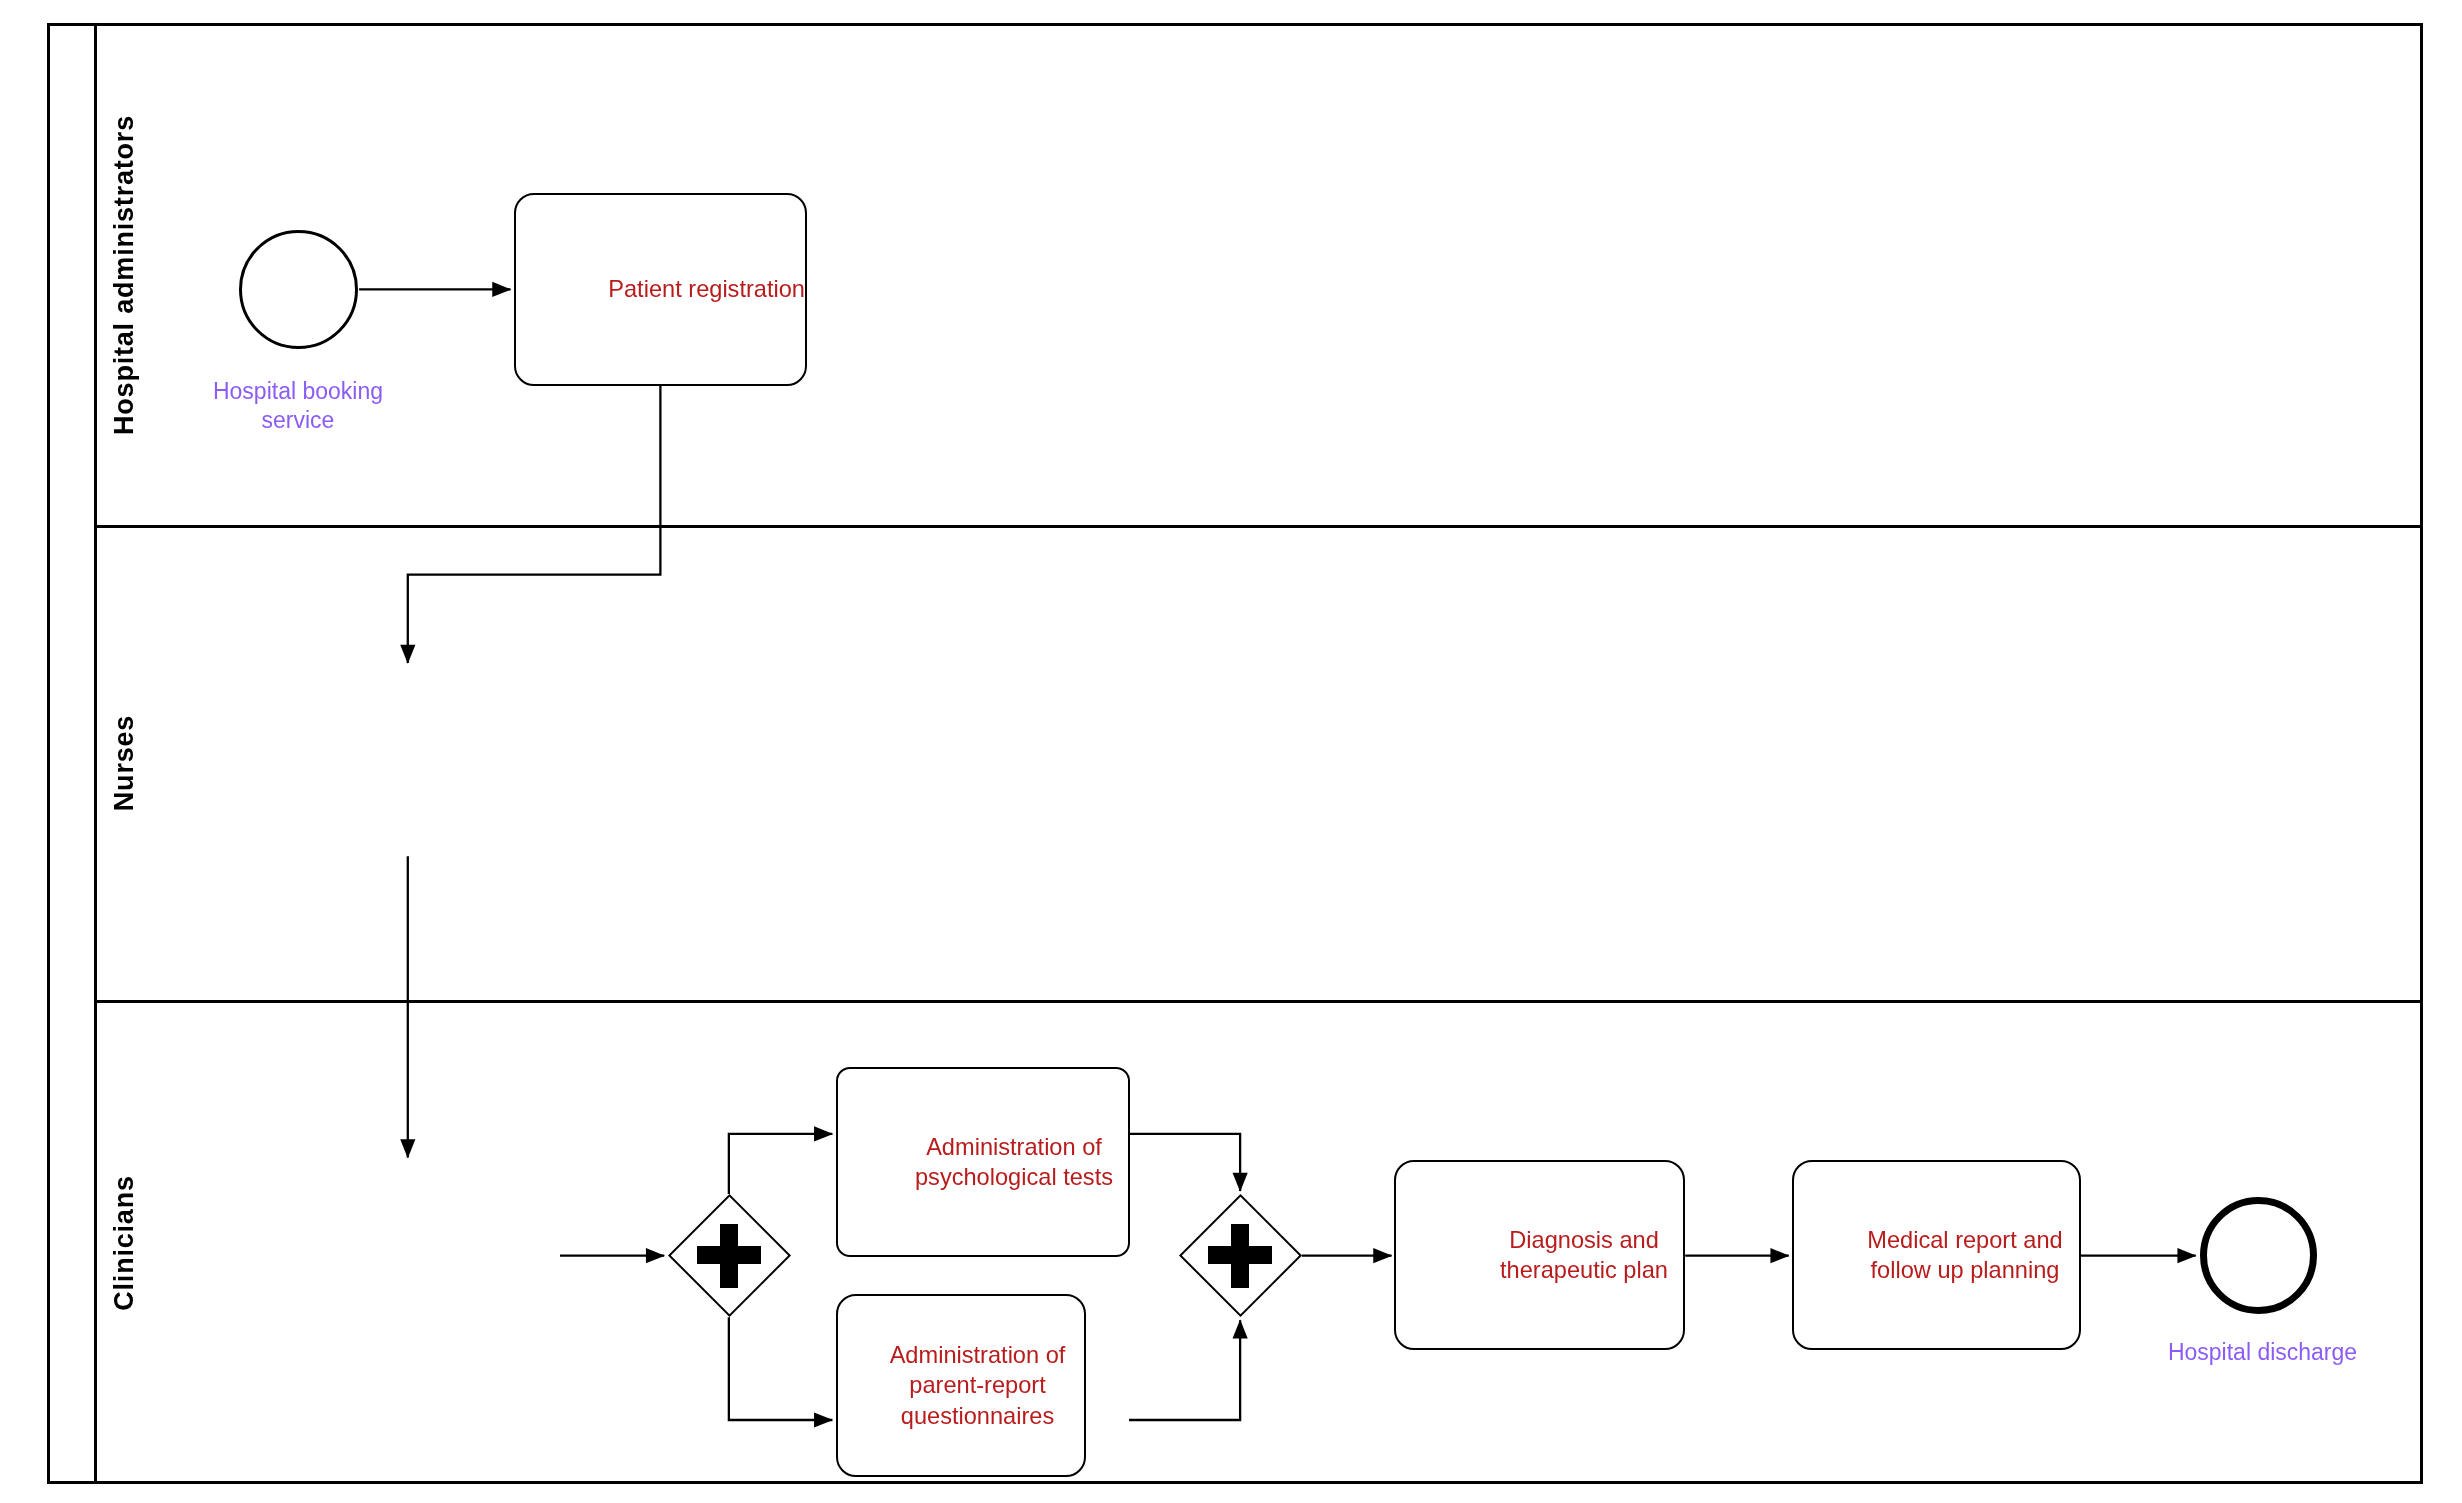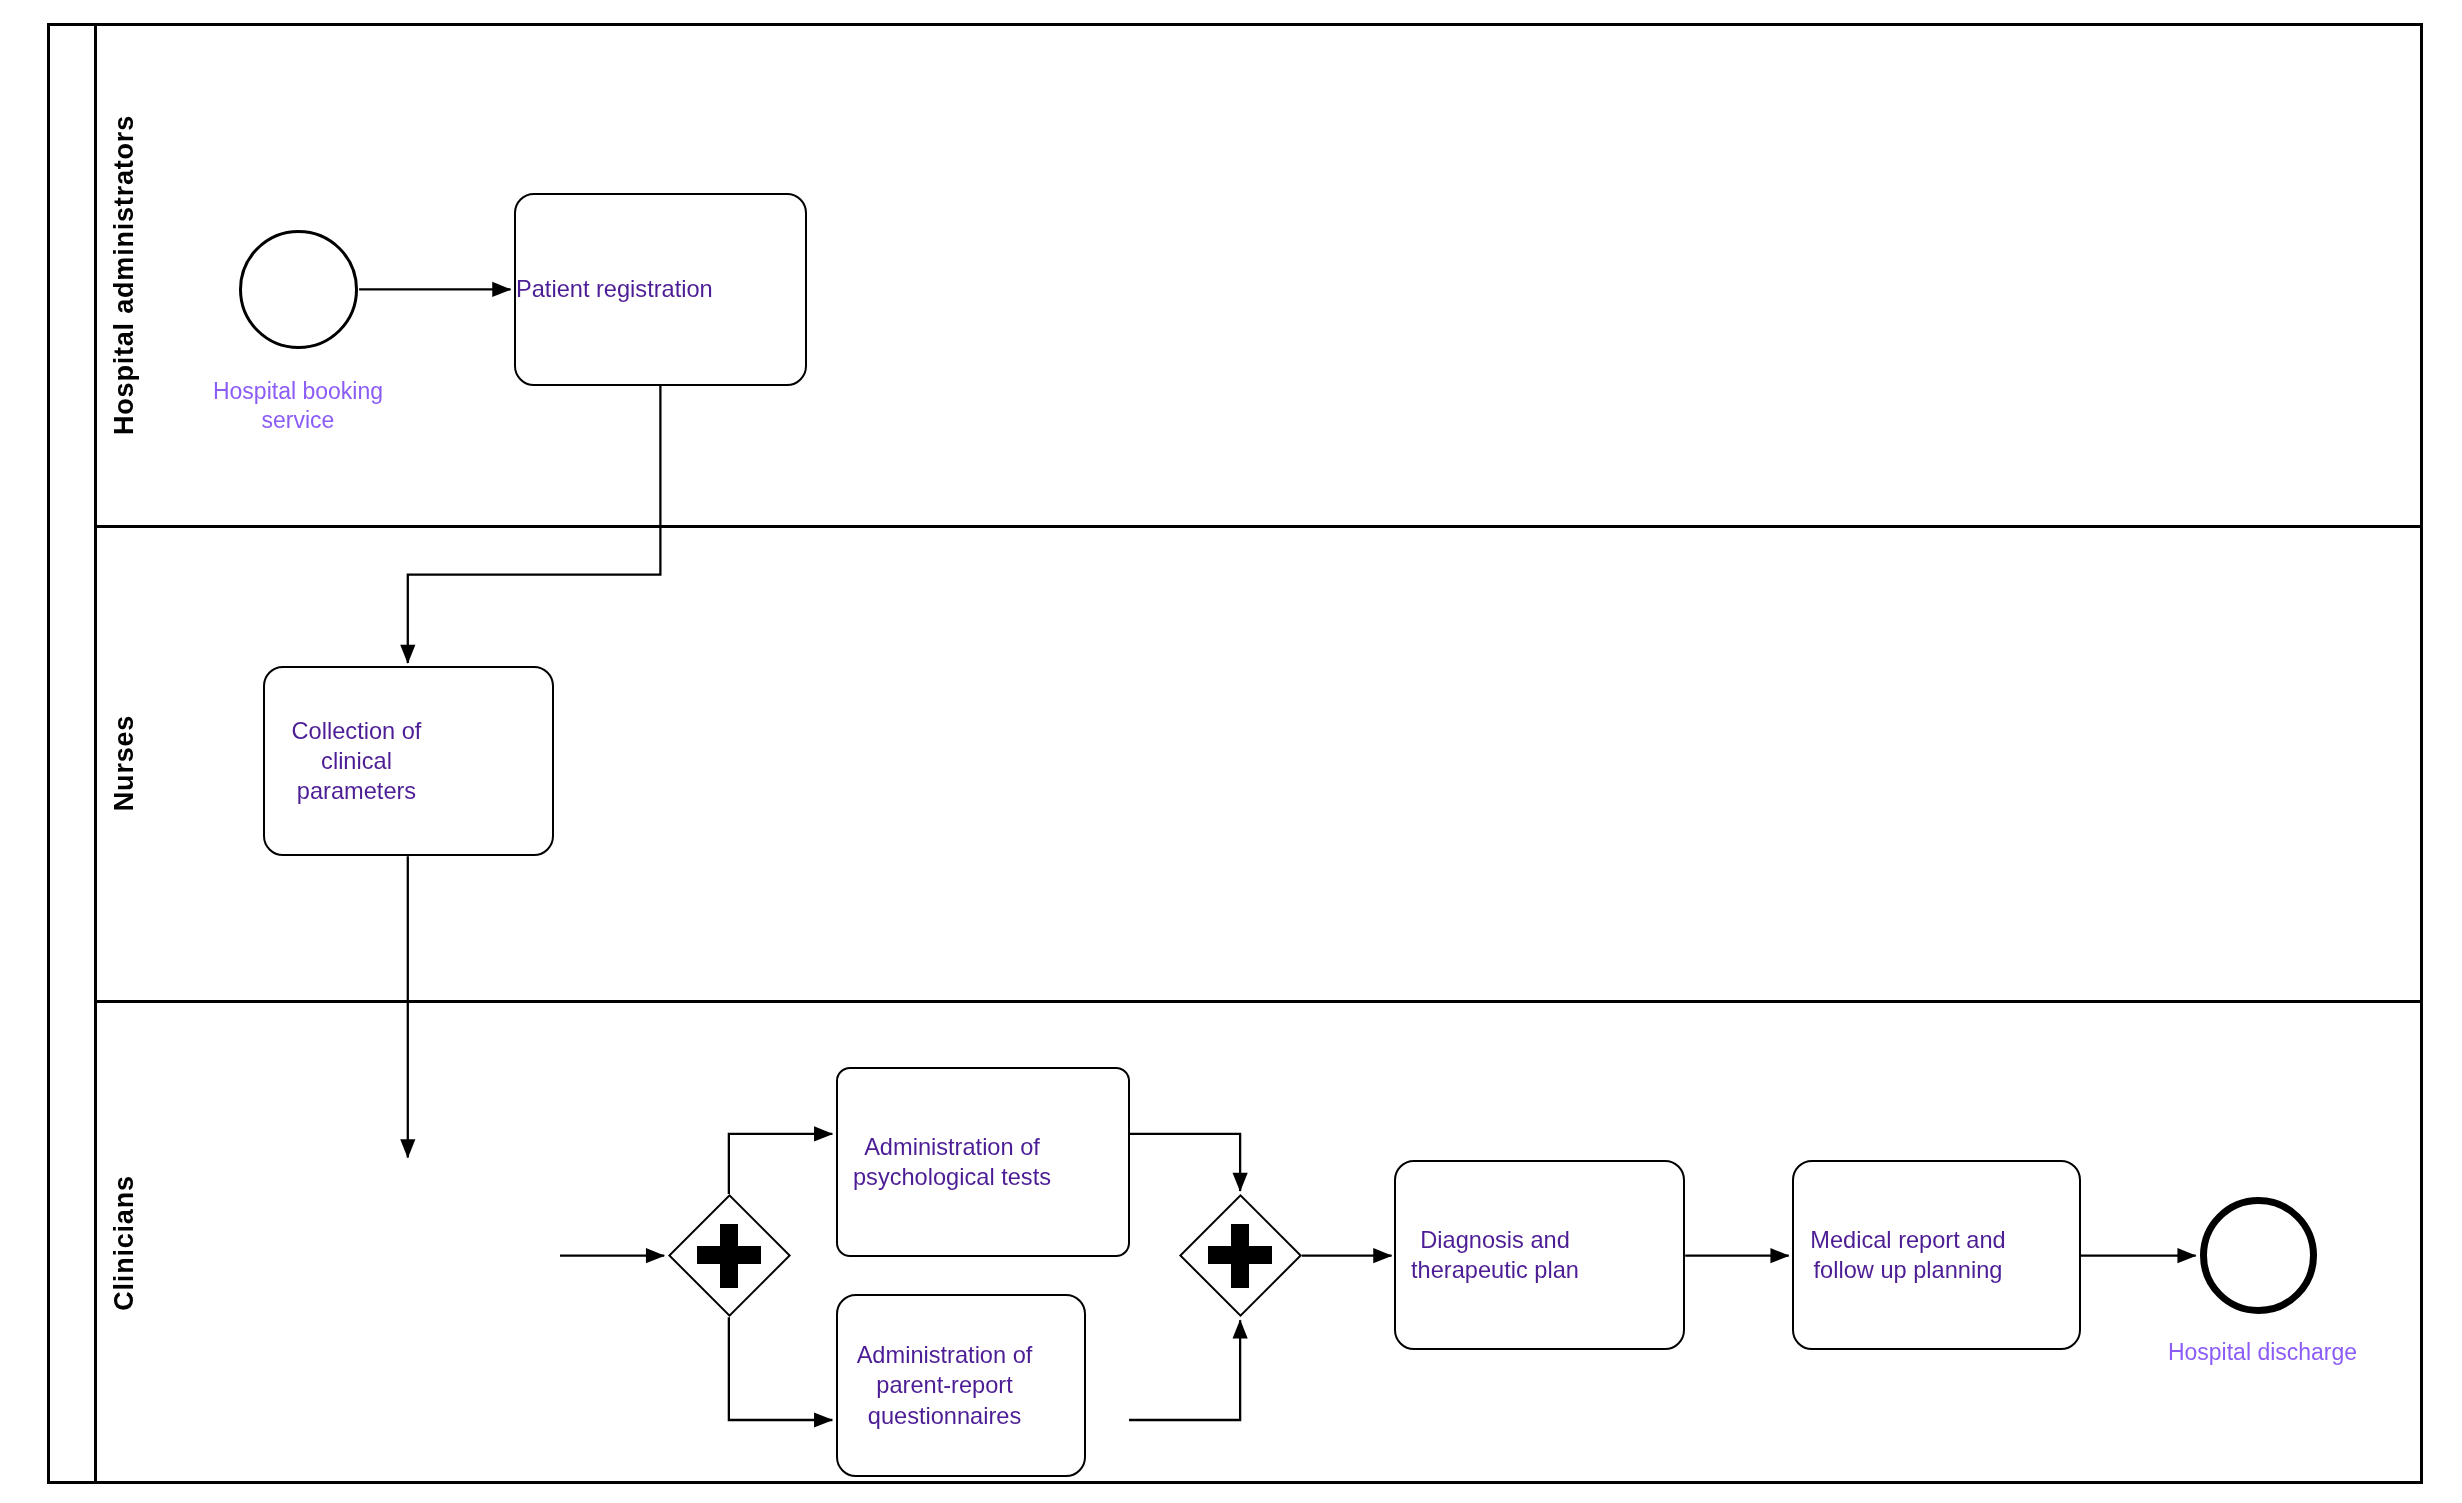--- a/index.html
+++ b/index.html
@@ -6,22 +6,22 @@
   .canvas{position:relative;width:2462px;height:1504px;background:#ffffff;
           font-family:"Liberation Sans",sans-serif;overflow:hidden;}
   .pool{position:absolute;left:47px;top:23px;width:2376px;height:1461px;
         border:3px solid #000;box-sizing:border-box;background:#fff;}
   .pool-divider{position:absolute;left:94px;top:23px;width:3px;height:1461px;background:#000;}
   .lane-line{position:absolute;left:97px;width:2325px;height:3px;background:#000;}
   .lane-label{position:absolute;transform:translate(-50%,-50%) rotate(-90deg);
               transform-origin:center center;font-weight:bold;font-size:27px;
               letter-spacing:0.8px;white-space:nowrap;color:#000;}
   .task{position:absolute;box-sizing:border-box;border:2.3px solid #000;border-radius:20px;
-        background:#fff;display:flex;align-items:center;justify-content:flex-start;
-        text-align:center;font-size:23.6px;color:#4c1d95;line-height:1.28;}
+        background:#fff;display:flex;align-items:center;justify-content:flex-end;
+        text-align:center;font-size:23.6px;color:#b91c1c;line-height:1.28;}
   .task span{display:inline-block;}
   .event{position:absolute;box-sizing:border-box;border-radius:50%;background:#fff;}
   .event.start{border:3px solid #000;}
   .event.end{border:7.6px solid #000;}
   .gateway{position:absolute;width:87px;height:87px;box-sizing:border-box;
            border:2.3px solid #000;background:#fff;transform:rotate(45deg);}
   .plusbar{position:absolute;background:#000;}
   .float-label{position:absolute;text-align:center;font-size:23px;color:#8b5cf6;line-height:1.25;}
   svg.connectors{position:absolute;left:0;top:0;pointer-events:none;}
 </style>
@@ -63,23 +63,20 @@
   <div class="event start" style="left:239px;top:230px;width:119px;height:119px;"></div>
   <div class="float-label" style="left:203px;top:377px;width:190px;">Hospital booking service</div>
 
   <div class="event end" style="left:2200px;top:1197px;width:117px;height:117px;"></div>
   <div class="float-label" style="left:2137px;top:1338px;width:251px;">Hospital discharge</div>
 
   <div class="task" style="left:514px;top:193px;width:293px;height:193px;">
     <span style="max-width:274px;">Patient registration</span>
   </div>
 
-  <div class="task" style="left:263px;top:666px;width:291px;height:190px;">
-    <span style="max-width:183px;">Collection of clinical parameters</span>
-  </div>
 
 
   <div class="task" style="left:836px;top:1067px;width:294px;height:190px;border-radius:14px;">
     <span style="max-width:228px;">Administration of psychological tests</span>
   </div>
 
   <div class="task" style="left:836px;top:1294px;width:250px;height:183px;">
     <span style="max-width:213px;">Administration of parent-report questionnaires</span>
   </div>
 

